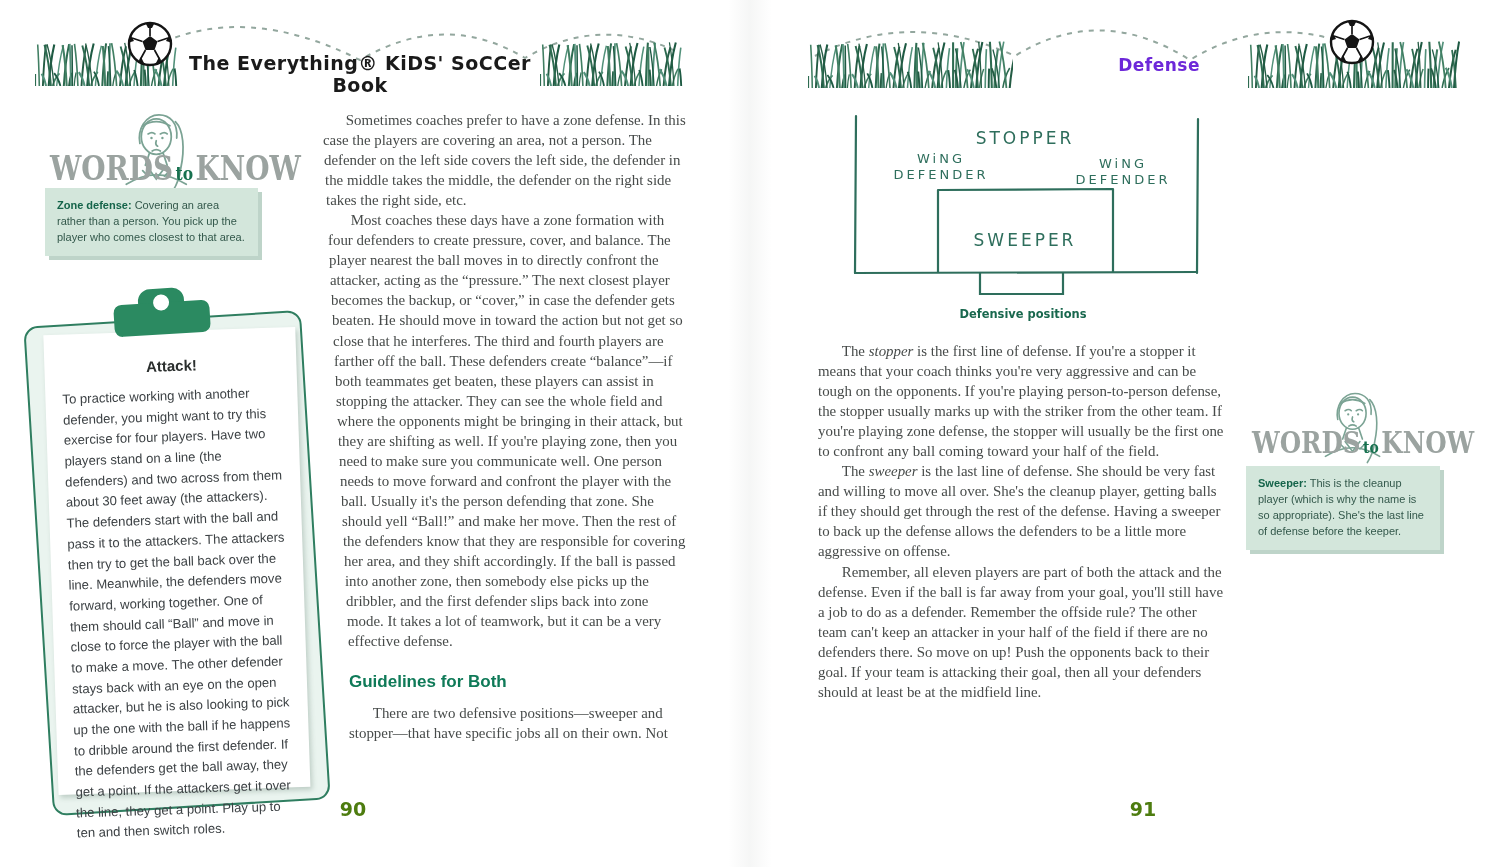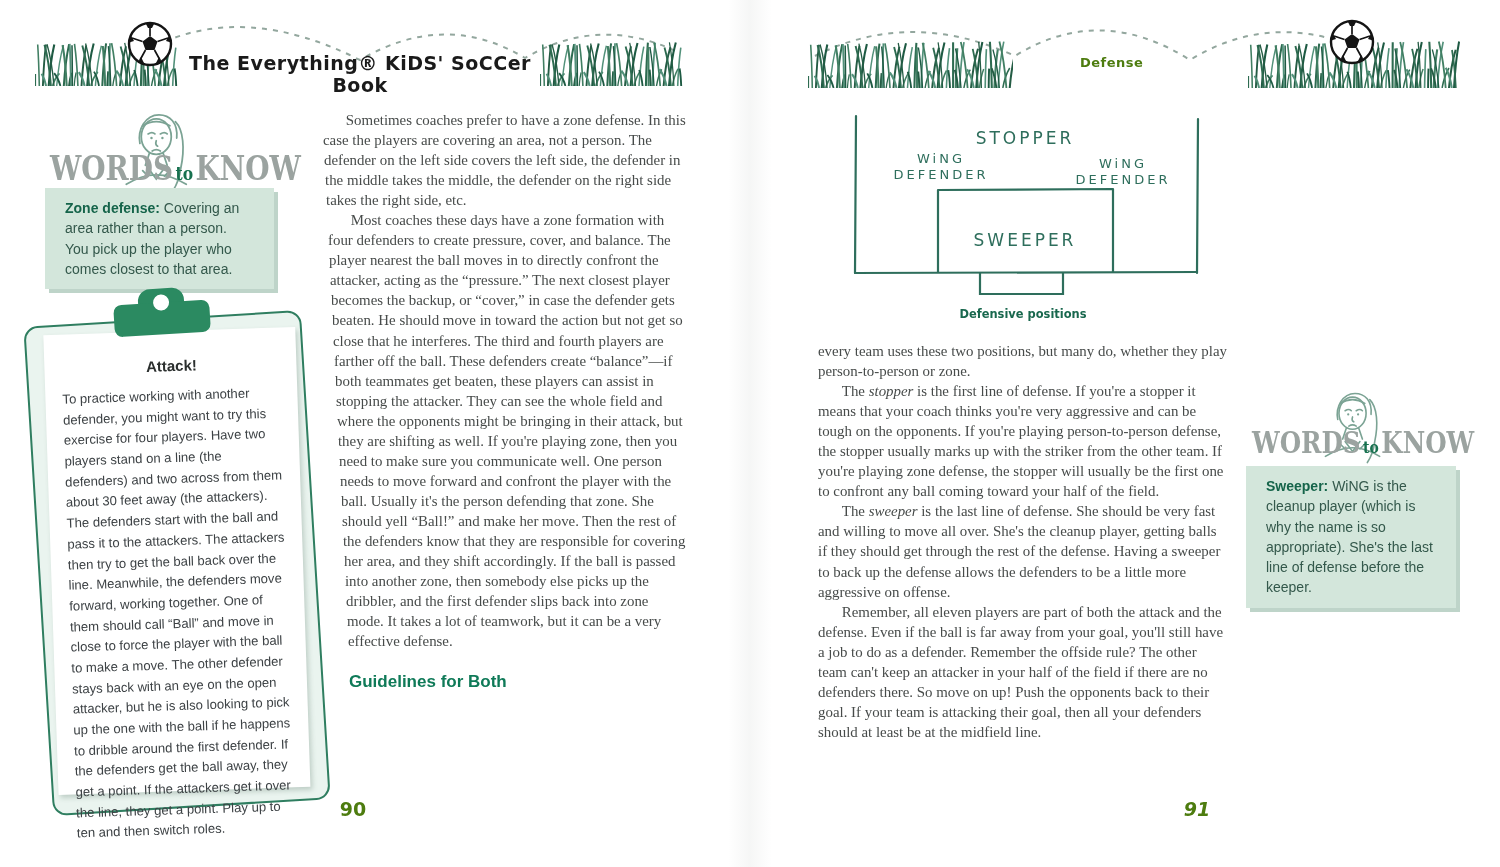--- a/index.html
+++ b/index.html
@@ -5,31 +5,31 @@
   html,body{margin:0;padding:0;background:#fff;}
   .spread{position:relative;width:1500px;height:867px;background:#ffffff;overflow:hidden;
           font-family:"Liberation Sans",sans-serif;}
   .abs{position:absolute;}
   .gutter{position:absolute;left:728px;top:0;width:44px;height:867px;
           background:linear-gradient(90deg,rgba(0,0,0,0) 0%,rgba(120,130,125,.07) 50%,rgba(0,0,0,0) 100%);}
 
   
   .book-title{font-family:"DejaVu Sans",sans-serif;font-weight:bold;font-size:19px;color:#1a1a1a;
               letter-spacing:.5px;text-align:center;}
-  .chapter-title{font-family:"DejaVu Sans",sans-serif;font-weight:bold;font-size:13px;color:#4d7c0f;
-              letter-spacing:.5px;text-align:left;}
+  .chapter-title{font-family:"DejaVu Sans",sans-serif;font-weight:bold;font-size:17px;color:#6d28d9;
+              letter-spacing:.5px;text-align:right;}
 
   
   .wtk-head{display:flex;align-items:flex-end;transform:scaleX(.82);transform-origin:left bottom;white-space:nowrap;}
   .wtk-big{font-family:"DejaVu Serif",serif;font-weight:bold;color:#9ba3a0;font-size:34px;line-height:1;letter-spacing:0px;}
   .wtk-small{font-family:"DejaVu Serif",serif;font-weight:bold;color:#17714f;font-size:19px;line-height:1;margin:0 3px 2px 3px;}
   .wtk-head.small .wtk-big{font-size:30px;}
   .wtk-head.small .wtk-small{font-size:17px;}
-  .wtk-box{background:#d3e6db;box-shadow:4px 4px 0 rgba(110,160,135,.45);padding:10px 20px;
-           font-size:14px;line-height:1.45;color:#33584b;}
+  .wtk-box{background:#d3e6db;box-shadow:4px 4px 0 rgba(110,160,135,.45);padding:10px 12px;
+           font-size:11px;line-height:1.45;color:#33584b;}
   .wtk-box b{color:#15644a;}
   .wtk-entry{margin:0 0 11px 0;}
   .wtk-entry:last-child{margin:0;}
 
   
   .col{font-family:"Liberation Serif",serif;font-size:14.9px;line-height:1.345;color:#474b4a;}
   .col h2{font-family:"Liberation Sans",sans-serif;font-size:17px;font-weight:bold;color:#0f7a58;
           margin:0 0 9px 20px;}
   .col h2.later{margin-top:20px;}
   .col p{margin:0;text-indent:1.6em;}
@@ -227,20 +227,21 @@
     </div>
     <div class="abs wtk-box" style="left:45px;top:188px;width:189px;">
       <b>Zone defense:</b><span> Covering an area rather than a person. You pick up the player who comes closest to that area.</span>
     </div>
 
     <div class="abs col" style="left:275px;top:110px;width:413px;">
       <div class="wrap-shape"></div>
       <p>Sometimes coaches prefer to have a zone defense. In this case the players are covering an area, not a person. The defender on the left side covers the left side, the defender in the middle takes the middle, the defender on the right side takes the right side, etc.</p>
       <p>Most coaches these days have a zone formation with four defenders to create pressure, cover, and balance. The player nearest the ball moves in to directly confront the attacker, acting as the “pressure.” The next closest player becomes the backup, or “cover,” in case the defender gets beaten. He should move in toward the action but not get so close that he interferes. The third and fourth players are farther off the ball. These defenders create “balance”—if both teammates get beaten, these players can assist in stopping the attacker. They can see the whole field and where the opponents might be bringing in their attack, but they are shifting as well. If you're playing zone, then you need to make sure you communicate well. One person needs to move forward and confront the player with the ball. Usually it's the person defending that zone. She should yell “Ball!” and make her move. Then the rest of the defenders know that they are responsible for covering her area, and they shift accordingly. If the ball is passed into another zone, then somebody else picks up the dribbler, and the first defender slips back into zone mode. It takes a lot of teamwork, but it can be a very effective defense.</p>
       <h2 class="later">Guidelines for Both</h2>
+      <p>There are two defensive positions—sweeper and stopper—that have specific jobs all on their own. Not</p>
     </div>
 
     <div class="abs clipboard" style="left:38px;top:318px;">
       <div class="clip-board"></div>
       <div class="clip-paper">
         <h3>Attack!</h3>
         <p>To practice working with another defender, you might want to try this exercise for four players. Have two players stand on a line (the defenders) and two across from them about 30 feet away (the attackers). The defenders start with the ball and pass it to the attackers. The attackers then try to get the ball back over the line. Meanwhile, the defenders move forward, working together. One of them should call “Ball” and move in close to force the player with the ball to make a move. The other defender stays back with an eye on the open attacker, but he is also looking to pick up the one with the ball if he happens to dribble around the first defender. If the defenders get the ball away, they get a point. If the attackers get it over the line, they get a point. Play up to ten and then switch roles.</p>
       </div>
       <div class="clip-bump"></div>
       <div class="clip-tab"></div>
@@ -448,21 +449,20 @@
       <text class="dg-label" x="172" y="34" font-size="17" text-anchor="middle">STOPPER</text>
       <text class="dg-label" x="88" y="53" font-size="13" text-anchor="middle">WiNG</text>
       <text class="dg-label" x="88" y="69" font-size="13" text-anchor="middle">DEFENDER</text>
       <text class="dg-label" x="270" y="58" font-size="13" text-anchor="middle">WiNG</text>
       <text class="dg-label" x="270" y="74" font-size="13" text-anchor="middle">DEFENDER</text>
       <text class="dg-label" x="172" y="136" font-size="17" text-anchor="middle">SWEEPER</text>
     </svg>
     <div class="abs diagram-caption" style="left:923px;top:306px;width:200px;">Defensive positions</div>
 
     <div class="abs col" style="left:818px;top:341px;width:409px;">
-      <p class="cont">every team uses these two positions, but many do, whether they play person-to-person or zone.</p>
       <p><span>The </span><i>stopper</i><span> is the first line of defense. If you're a stopper it means that your coach thinks you're very aggressive and can be tough on the opponents. If you're playing person-to-person defense, the stopper usually marks up with the striker from the other team. If you're playing zone defense, the stopper will usually be the first one to confront any ball coming toward your half of the field.</span></p>
       <p><span>The </span><i>sweeper</i><span> is the last line of defense. She should be very fast and willing to move all over. She's the cleanup player, getting balls if they should get through the rest of the defense. Having a sweeper to back up the defense allows the defenders to be a little more aggressive on offense.</span></p>
       <p>Remember, all eleven players are part of both the attack and the defense. Even if the ball is far away from your goal, you'll still have a job to do as a defender. Remember the offside rule? The other team can't keep an attacker in your half of the field if there are no defenders there. So move on up! Push the opponents back to their goal. If your team is attacking their goal, then all your defenders should at least be at the midfield line.</p>
     </div>
 
     <svg class="abs sketch" style="left:1318px;top:386px;" width="74" height="84" viewBox="0 0 60 66">
       <path d="M42,10 C48,16 49,30 46,44 C45,52 42,58 40,61"></path>
       <path d="M16,26 C14,16 20,5 30,5 C38,5 44,11 43,22"></path>
       <ellipse cx="28" cy="21" rx="11" ry="13" fill="#fff"></ellipse>
       <path d="M18,13 Q28,7 38,13"></path>
@@ -475,18 +475,18 @@
       <path d="M6,56 Q28,42 50,56"></path>
       <path d="M22,44 L28,52 L34,44"></path>
       <path d="M18,46 l4,4 M38,46 l-4,4"></path>
     </svg>
     <div class="abs wtk-head small" style="left:1252px;top:428px;">
       <span class="wtk-big">WORDS</span>
       <span class="wtk-small">to</span>
       <span class="wtk-big">KNOW</span>
     </div>
     <div class="abs wtk-box" style="left:1246px;top:466px;width:170px;">
-      <div class="wtk-entry"><b>Sweeper:</b><span> WiNG is the cleanup player (which is why the name is so appropriate). She's the last line of defense before the keeper.</span></div>
-    </div>
-
-    <div class="abs page-num" style="left:1174px;top:798px;width:46px;font-style:italic;">91</div>
+      <div class="wtk-entry"><b>Sweeper:</b><span> This is the cleanup player (which is why the name is so appropriate). She's the last line of defense before the keeper.</span></div>
+    </div>
+
+    <div class="abs page-num" style="left:1120px;top:798px;width:46px;">91</div>
   </section>
 </div>
 
 </body></html>

